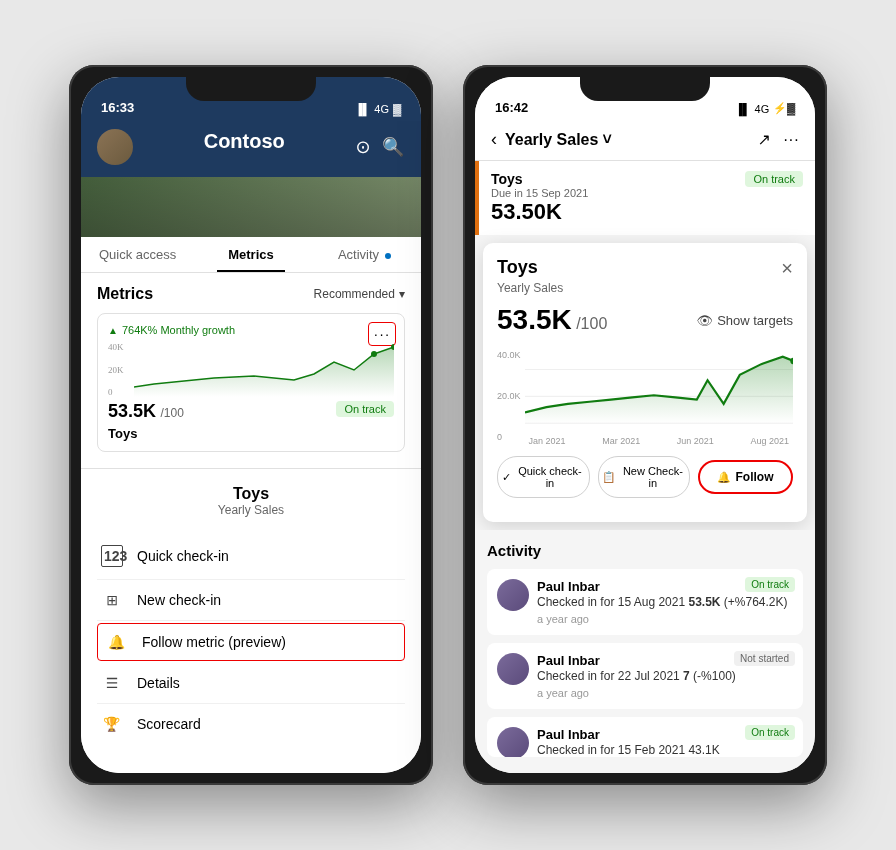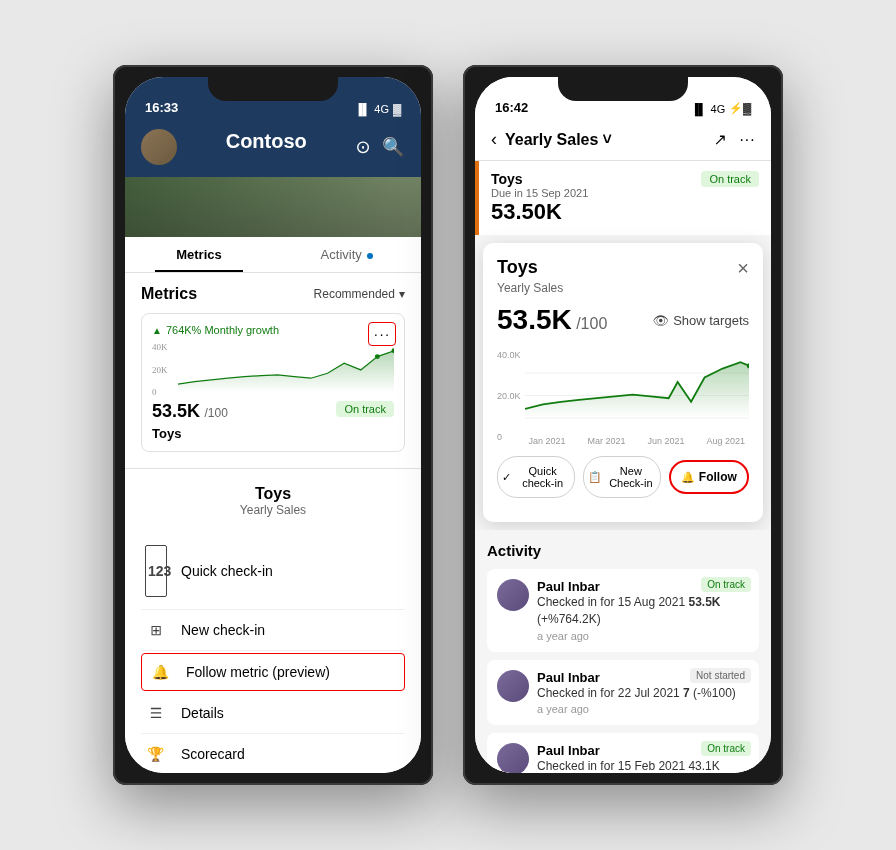--- a/index.html
+++ b/index.html
@@ -11,24 +11,24 @@
       min-height: 100vh;
       font-family: -apple-system, BlinkMacSystemFont, 'Segoe UI', sans-serif;
       padding: 20px;
     }
     .phones-container {
       display: flex;
       gap: 30px;
       align-items: flex-start;
     }
     .phone {
-      width: 320px;
+      width: 364px;
       height: 720px;
       background: #1a1a1a;
-      border-radius: 13px;
+      border-radius: 25px;
       padding: 12px;
       box-shadow: 0 20px 60px rgba(0,0,0,0.4), inset 0 0 0 2px #3a3a3a;
       position: relative;
     }
     .phone-screen {
       width: 100%;
       height: 100%;
       background: #fff;
       border-radius: 38px;
       overflow: hidden;
@@ -514,20 +514,23 @@
           <div style="display:flex;gap:12px;">
             <span style="font-size:18px;">⊙</span>
             <span style="font-size:18px;">🔍</span>
           </div>
         </div>
       </div>
 
       <div class="cover-image"></div>
 
       <div class="tabs">
+        <div class="tab">
+          <span>Quick access</span>
+        </div>
         <div class="tab active">
           <span>Metrics</span>
         </div>
         <div class="tab">
           <span>Activity</span>
           <span class="tab-dot"></span>
         </div>
       </div>
 
       <div class="metrics-section">
@@ -576,21 +579,21 @@
           </div>
           <div class="metric-name">Toys</div>
         </div>
       </div>
 
       <div class="bottom-sheet">
         <div class="sheet-title">Toys</div>
         <div class="sheet-subtitle">Yearly Sales</div>
 
         <div class="sheet-item">
-          <span class="sheet-item-icon" style="font-size:14px;font-weight:700;border:1px solid #444;padding:17px 2px;border-radius:2px;">123</span>
+          <span class="sheet-item-icon" style="font-size:14px;font-weight:700;border:1px solid #444;padding:2px 2px;border-radius:2px;">123</span>
           <span>Quick check-in</span>
         </div>
         <div class="sheet-item">
           <span class="sheet-item-icon" style="font-size:14px;">⊞</span>
           <span>New check-in</span>
         </div>
         <div class="sheet-item highlighted">
           <span class="sheet-item-icon" style="font-size:14px;">🔔</span>
           <span>Follow metric (preview)</span>
         </div>

